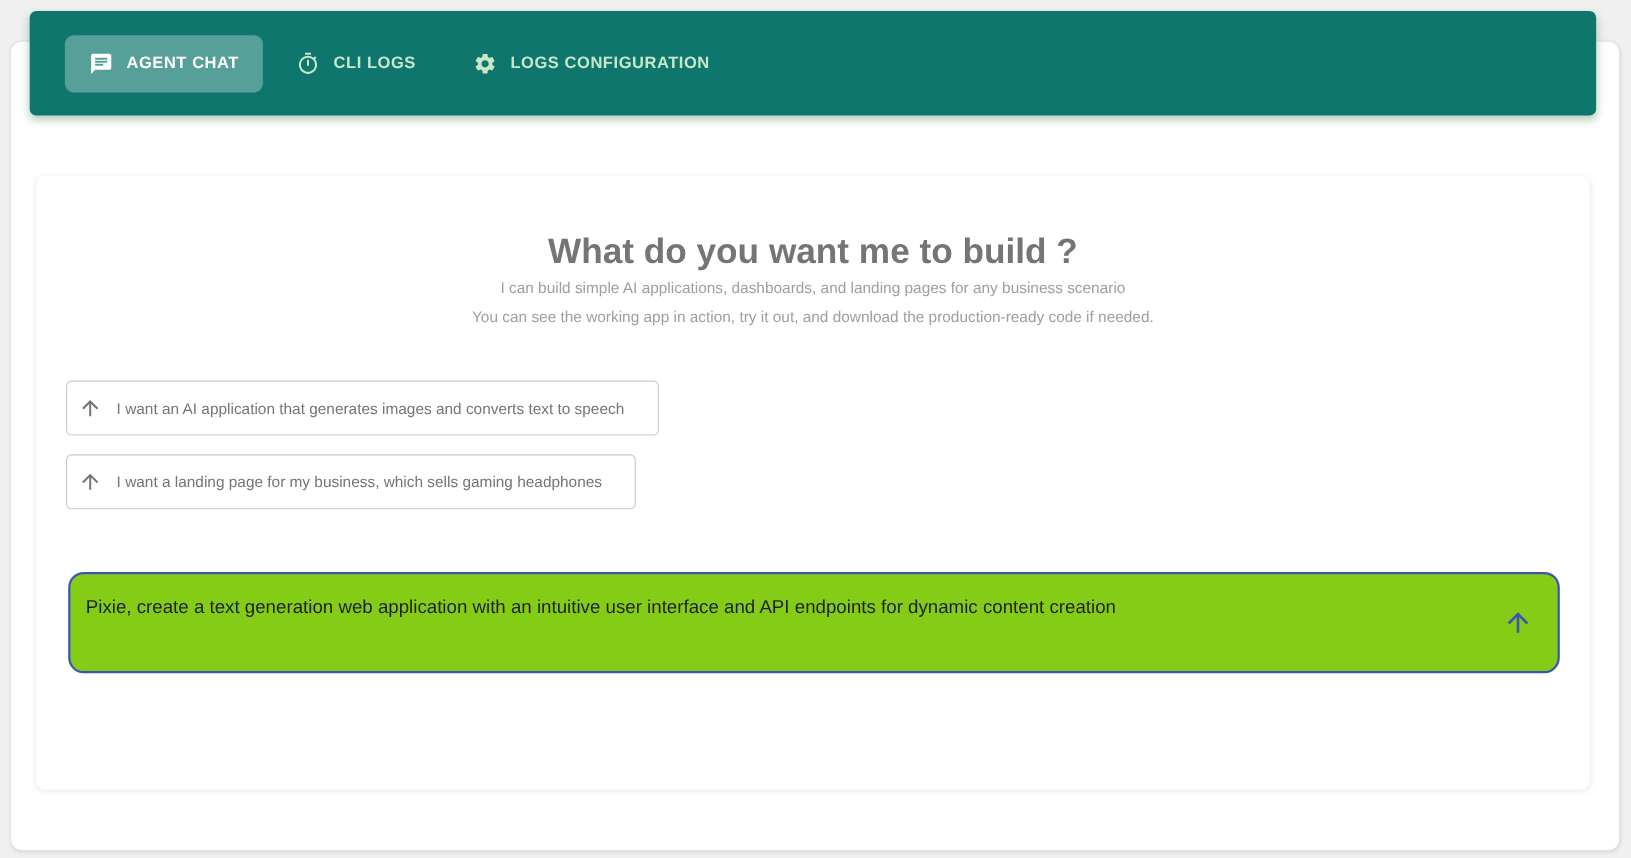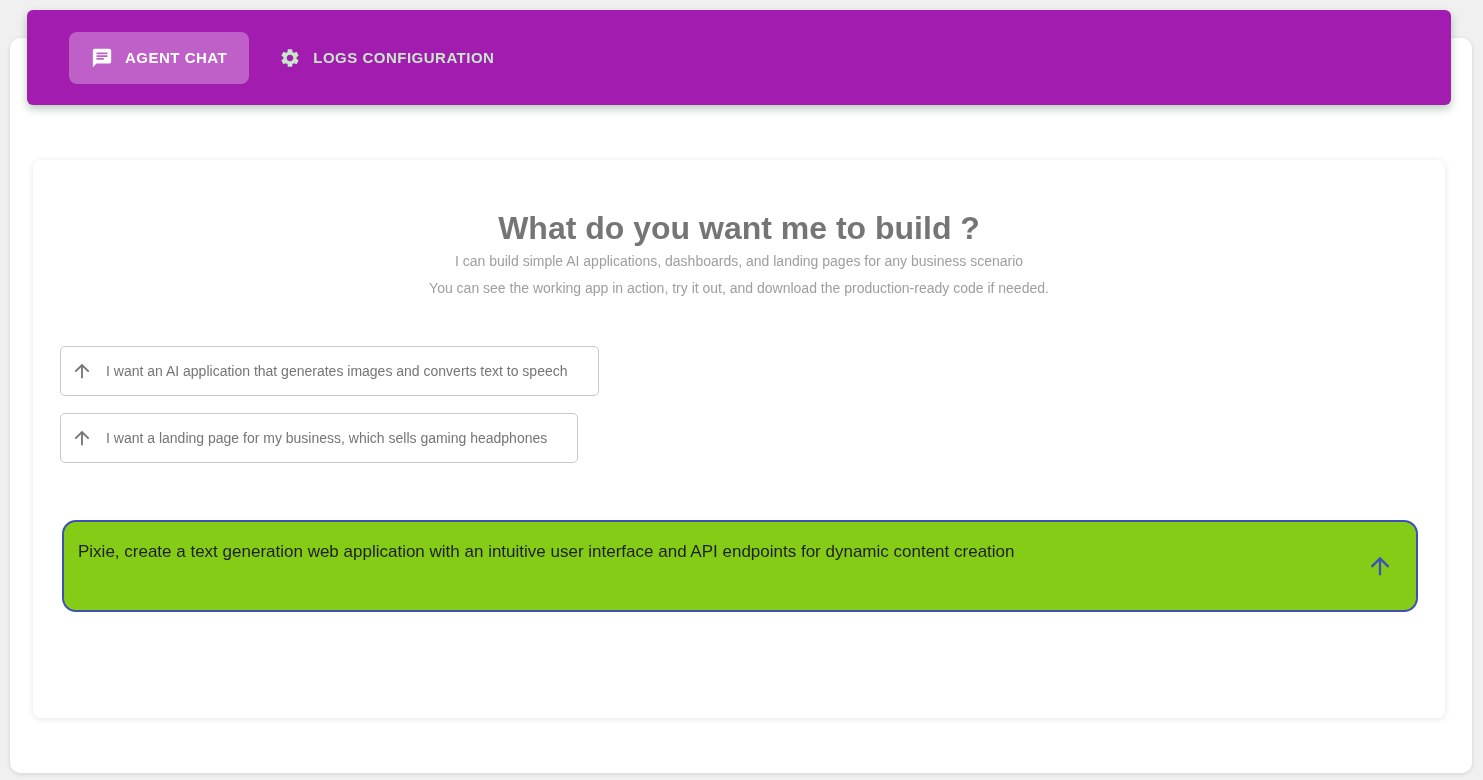--- a/index.html
+++ b/index.html
@@ -20,26 +20,26 @@
     background: #ffffff;
     border-radius: 10px;
     box-shadow: 0 1px 4px rgba(0,0,0,0.13);
   }
 
   
   .top-nav {
     position: absolute;
     left: 27px; top: 10px;
     width: 1424px; height: 95px;
-    background: #a21caf;
+    background: #0f766e;
     border-radius: 6px;
     box-shadow: 0 4px 8px rgba(50,110,55,0.35);
     display: flex;
     align-items: center;
-    padding-left: 42px;
+    padding-left: 32px;
     z-index: 5;
   }
   .tab {
     display: flex;
     align-items: center;
     gap: 12px;
     padding: 15px 22px;
     margin-right: 8px;
     border-radius: 8px;
     color: #c8e6c9;
@@ -144,20 +144,26 @@
 <body>
 
 <div class="outer-card"></div>
 
 <div class="top-nav">
   <div class="tab active">
     <svg viewBox="0 0 24 24">
       <path d="M20 2H4c-1.1 0-1.99.9-1.99 2L2 22l4-4h14c1.1 0 2-.9 2-2V4c0-1.1-.9-2-2-2zM6 9h12v2H6V9zm8 5H6v-2h8v2zm4-6H6V6h12v2z"></path>
     </svg>
     <span>AGENT CHAT</span>
+  </div>
+  <div class="tab">
+    <svg viewBox="0 0 24 24">
+      <path d="M15 1H9v2h6V1zm-4 13h2V8h-2v6zm8.03-6.61l1.42-1.42c-.43-.51-.9-.99-1.41-1.41l-1.42 1.42C16.07 4.74 14.12 4 12 4c-4.97 0-9 4.03-9 9s4.02 9 9 9 9-4.03 9-9c0-2.12-.74-4.07-1.97-5.61zM12 20c-3.87 0-7-3.13-7-7s3.13-7 7-7 7 3.13 7 7-3.13 7-7 7z"></path>
+    </svg>
+    <span>CLI LOGS</span>
   </div>
   <div class="tab">
     <svg viewBox="0 0 24 24">
       <path d="M19.14 12.94c.04-.3.06-.61.06-.94 0-.32-.02-.64-.07-.94l2.03-1.58a.49.49 0 0 0 .12-.61l-1.92-3.32a.488.488 0 0 0-.59-.22l-2.39.96c-.5-.38-1.03-.7-1.62-.94l-.36-2.54a.484.484 0 0 0-.48-.41h-3.84c-.24 0-.43.17-.47.41l-.36 2.54c-.59.24-1.13.57-1.62.94l-2.39-.96a.484.484 0 0 0-.59.22L2.74 8.87c-.12.21-.08.47.12.61l2.03 1.58c-.05.3-.09.63-.09.94s.02.64.07.94l-2.03 1.58a.49.49 0 0 0-.12.61l1.92 3.32c.12.22.37.29.59.22l2.39-.96c.5.38 1.03.7 1.62.94l.36 2.54c.05.24.24.41.48.41h3.84c.24 0 .44-.17.47-.41l.36-2.54c.59-.24 1.13-.56 1.62-.94l2.39.96c.22.08.47 0 .59-.22l1.92-3.32c.12-.22.07-.47-.12-.61l-2.01-1.58zM12 15.6c-1.98 0-3.6-1.62-3.6-3.6s1.62-3.6 3.6-3.6 3.6 1.62 3.6 3.6-1.62 3.6-3.6 3.6z"></path>
     </svg>
     <span>LOGS CONFIGURATION</span>
   </div>
 </div>
 
 <div class="panel">

